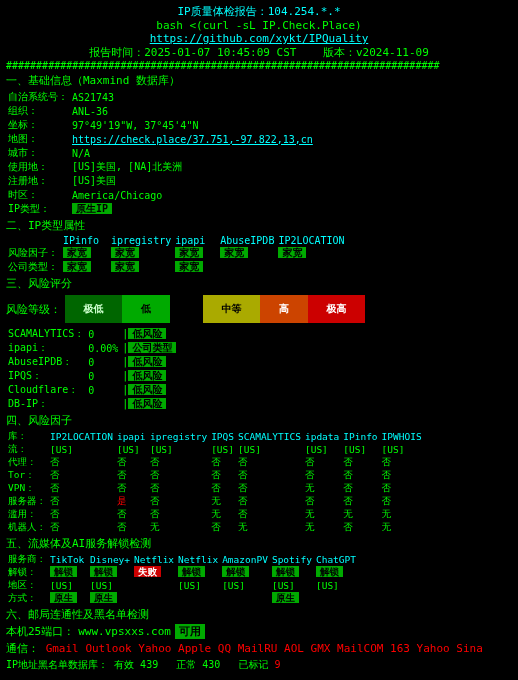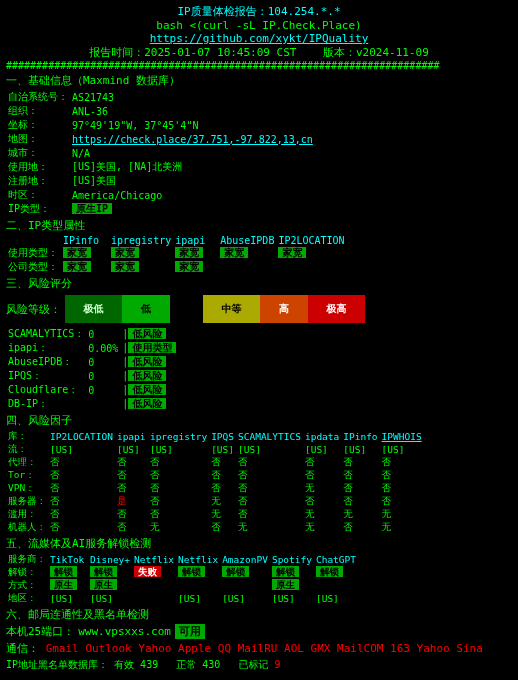--- a/index.html
+++ b/index.html
@@ -123,21 +123,21 @@
     <tbody>
         <tr>
       <td style="color:#00ff00;min-width:55px"></td>
       <td style="color:#00ffff;min-width:48px">IPinfo</td>
       <td style="color:#00ffff;min-width:58px">ipregistry</td>
       <td style="color:#00ffff;min-width:45px">ipapi</td>
       <td style="color:#00ffff;min-width:58px">AbuseIPDB</td>
       <td style="color:#00ffff;">IP2LOCATION</td>
     </tr>
     <tr>
-      <td style="color:#00ff00">使用类型：</td>
+      <td style="color:#00ff00">风险因子：</td>
       <td><span class="badge-green">家宽</span></td>
       <td><span class="badge-green">家宽</span></td>
       <td><span class="badge-green">家宽</span></td>
       <td><span class="badge-green">家宽</span></td>
       <td><span class="badge-green">家宽</span></td>
     </tr>
     <tr>
       <td style="color:#00ff00">公司类型：</td>
       <td><span class="badge-green">家宽</span></td>
       <td><span class="badge-green">家宽</span></td>
@@ -163,21 +163,21 @@
   <table style="font-size:10px;">
     <tbody>
         <tr>
       <td style="color:#00ff00;min-width:80px">SCAMALYTICS：</td>
       <td style="color:#00ff00">0</td>
       <td><span style="color:#00ff00">|</span><span class="badge-green">低风险</span></td>
     </tr>
     <tr>
       <td style="color:#00ff00">ipapi：</td>
       <td style="color:#00ff00">0.00%</td>
-      <td><span style="color:#00ff00">|</span><span class="badge-green">使用类型</span></td>
+      <td><span style="color:#00ff00">|</span><span class="badge-green">公司类型</span></td>
     </tr>
     <tr>
       <td style="color:#00ff00">AbuseIPDB：</td>
       <td style="color:#00ff00">0</td>
       <td><span style="color:#00ff00">|</span><span class="badge-green">低风险</span></td>
     </tr>
     <tr>
       <td style="color:#00ff00">IPQS：</td>
       <td style="color:#00ff00">0</td>
       <td><span style="color:#00ff00">|</span><span class="badge-green">低风险</span></td>
@@ -200,21 +200,21 @@
     <tbody>
         <tr>
       <td style="color:#00ff00;min-width:35px">库：</td>
       <td style="color:#00ffff;min-width:48px">IP2LOCATION</td>
       <td style="color:#00ffff;min-width:33px">ipapi</td>
       <td style="color:#00ffff;min-width:43px">ipregistry</td>
       <td style="color:#00ffff;min-width:25px">IPQS</td>
       <td style="color:#00ffff;min-width:58px">SCAMALYTICS</td>
       <td style="color:#00ffff;min-width:35px">ipdata</td>
       <td style="color:#00ffff;min-width:33px">IPinfo</td>
-      <td style="color:#00ffff;text-decoration:underline;">IPWHOIS</td>
+      <td style="color:#00ffff;">IPWHOIS</td>
     </tr>
     <tr>
       <td style="color:#00ff00">流：</td>
       <td style="color:#00ff00">[US]</td>
       <td style="color:#00ff00">[US]</td>
       <td style="color:#00ff00">[US]</td>
       <td style="color:#00ff00">[US]</td>
       <td style="color:#00ff00">[US]</td>
       <td style="color:#00ff00">[US]</td>
       <td style="color:#00ff00">[US]</td>
@@ -306,38 +306,38 @@
       <td style="color:#00ff00">解锁：</td>
       <td><span class="badge-green">解锁</span></td>
       <td><span class="badge-green">解锁</span></td>
       <td><span class="badge-red">失败</span></td>
       <td><span class="badge-green">解锁</span></td>
       <td><span class="badge-green">解锁</span></td>
       <td><span class="badge-green">解锁</span></td>
       <td><span class="badge-green">解锁</span></td>
     </tr>
     <tr>
+      <td style="color:#00ff00">地区：</td>
+      <td style="color:#00ff00">[US]</td>
+      <td style="color:#00ff00">[US]</td>
+      <td></td>
+      <td style="color:#00ff00">[US]</td>
+      <td style="color:#00ff00">[US]</td>
+      <td style="color:#00ff00">[US]</td>
+      <td style="color:#00ff00">[US]</td>
+    </tr>
+    <tr>
       <td style="color:#00ff00">方式：</td>
       <td><span class="badge-green">原生</span></td>
       <td><span class="badge-green">原生</span></td>
       <td></td>
       <td></td>
       <td></td>
       <td><span class="badge-green">原生</span></td>
       <td></td>
-    </tr>
-    <tr>
-      <td style="color:#00ff00">地区：</td>
-      <td style="color:#00ff00">[US]</td>
-      <td style="color:#00ff00">[US]</td>
-      <td></td>
-      <td style="color:#00ff00">[US]</td>
-      <td style="color:#00ff00">[US]</td>
-      <td style="color:#00ff00">[US]</td>
-      <td style="color:#00ff00">[US]</td>
     </tr>
   </tbody>
     </table>
 
   <div class="section-title">六、邮局连通性及黑名单检测</div>
   <div style="display:flex;align-items:baseline;gap:4px;">
     <span style="color:#00ff00;">本机25端口：</span>
     <span style="color:#00ff00;">www.vpsxxs.com</span>
     <span class="badge-green">可用</span>
   </div>

